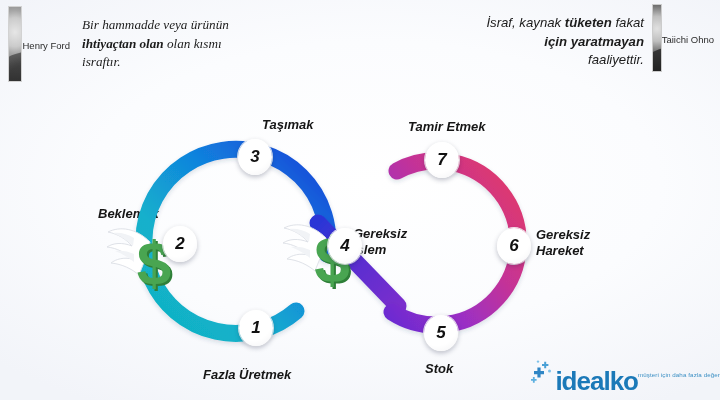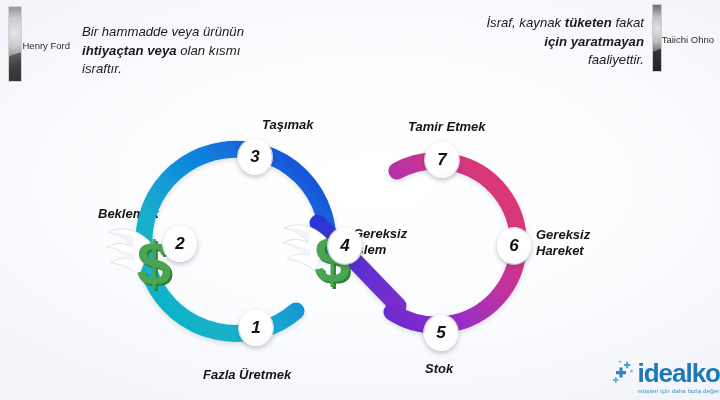--- a/index.html
+++ b/index.html
@@ -72,21 +72,21 @@
     z-index:2;
   }
   .pcap{
     margin-top:3px;font-size:9.5px;color:#2b2b2b;white-space:nowrap;
     font-family:"Liberation Sans", sans-serif;
   }
   .qtext{
     font-style:italic;font-size:13.2px;line-height:1.42;color:#1b1b1b;
     max-width:236px;
   }
-  .quote-left .qtext{margin-left:12px;margin-top:17px;}
+  .quote-left .qtext{margin-left:12px;margin-top:10px;font-family:Liberation Serif, serif;}
   .quote-right .qtext{margin-right:8px;margin-top:10px;text-align:right;max-width:212px;}
   .qtext b{font-weight:bold;font-style:italic;}
   
   .lbl{
     position:absolute;font-weight:bold;font-style:italic;
     font-size:13px;color:#161616;line-height:1.22;white-space:pre-line;
   }
   
   .node{
     position:absolute;width:34px;height:36px;border-radius:50%;
@@ -113,21 +113,21 @@
 
   <div class="quote quote-left">
     <div class="portrait-wrap">
       <div class="portrait ford">
         <span class="collar"></span>
       </div>
       <div class="pcap">Henry Ford</div>
     </div>
     <div class="qtext">
       <span>Bir hammadde veya ürünün</span><br>
-      <b>ihtiyaçtan veya</b><span> olan kısmı</span><br>
+      <b>ihtiyaçtan olan</b><span> olan kısmı</span><br>
       <span>israftır.</span>
     </div>
   </div>
 
   <div class="quote quote-right">
     <div class="qtext">
       <span>İsraf, kaynak </span><b>tüketen</b><span> fakat</span><br>
       <b>için yaratmayan</b><br>
       <span>faaliyettir.</span>
     </div>
@@ -236,19 +236,19 @@
   <div class="logo">
     <svg width="26" height="30" viewBox="0 0 26 30" style="margin-bottom:4px;">
       <g fill="#2f86c5">
         <path d="M5 11h3.4v-3.4h3.2V11H15v3.2h-3.4V17.6H8.4V14.2H5z"></path>
         <path d="M13 4h2.2V1.8h2V4h2.2v2h-2.2v2.2h-2V6H13z" fill="#49a0d6"></path>
         <path d="M2 19h1.9v-1.9h1.8V19h1.9v1.8H5.7v1.9H3.9v-1.9H2z" fill="#5cb0e0"></path>
         <circle cx="20.5" cy="11" r="1.5" fill="#7ec2ea"></circle>
         <circle cx="9" cy="1.6" r="1.2" fill="#7ec2ea"></circle>
       </g>
     </svg>
-    <div style="display:flex;flex-direction:column;align-items:flex-start;margin-top:36px;">
+    <div style="display:flex;align-items:flex-start;margin-top:36px;">
       <div class="logo-text">idealko</div>
       <div class="logo-tag">müşteri için daha fazla değer</div>
     </div>
   </div>
 
 </div>
 
 </body></html>

